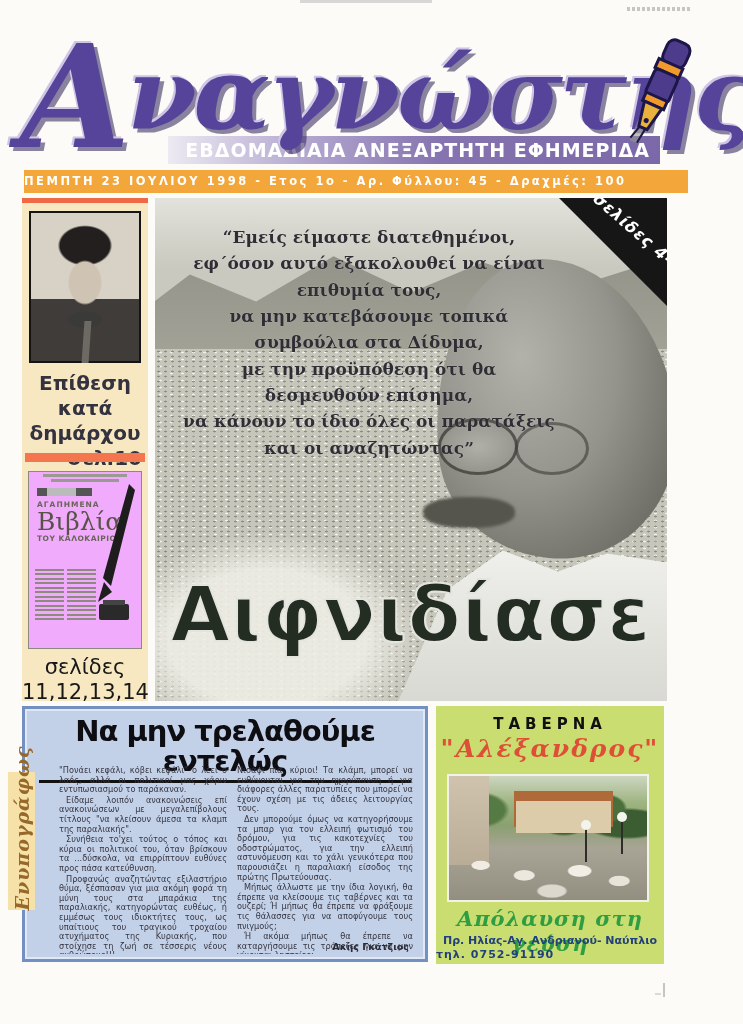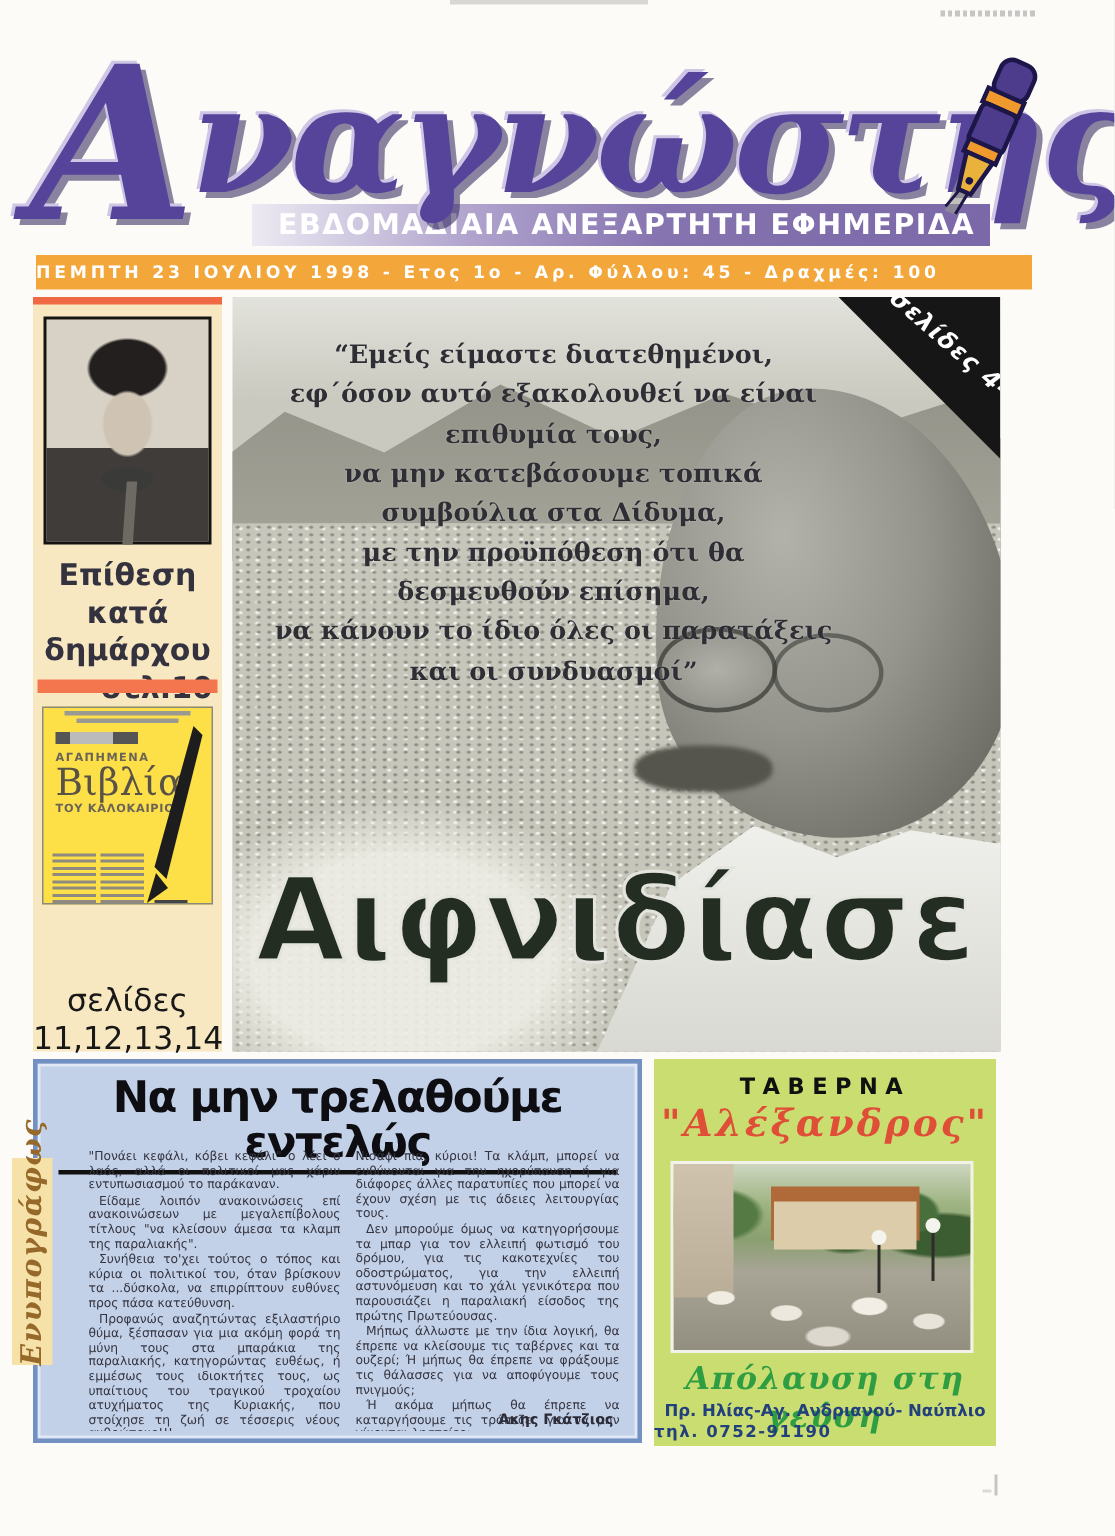--- a/index.html
+++ b/index.html
@@ -59,22 +59,22 @@
       linear-gradient(180deg,#d8d2c6 0 58%,#3f3c3a 58% 100%);
   }
   .portrait .tie{position:absolute;left:52px;top:108px;width:7px;height:42px;background:#6d6a64;transform:skewX(-4deg);}
   .attack-caption{
     position:absolute;left:0;top:168px;width:126px;
     color:#33323e;font-weight:bold;font-size:20px;line-height:1.25;text-align:center;
   }
   .attack-caption .pgref{display:block;text-align:right;padding-right:6px;}
   .side-bar-red{position:absolute;left:3px;top:250px;width:120px;height:9px;background:#f4764e;}
   .bookad{
-    position:absolute;left:6px;top:268px;width:114px;height:132px;
-    background:#fde047;border:1px solid #8a8a80;overflow:hidden;
+    position:absolute;left:6px;top:268px;width:114px;height:178px;
+    background:#f0abfc;border:1px solid #8a8a80;overflow:hidden;
   }
   .bookad .hbar{height:3px;background:#9a9a92;margin:2px 14px;}
   .bookad .logo{height:8px;background:linear-gradient(90deg,#555 0 10px,#bbb 10px 70%,#555 70% 100%);margin:6px 10px 4px 8px;width:55px;}
   .bookad .t-top{font-size:7.5px;letter-spacing:1px;color:#6a6458;margin:2px 0 0 8px;font-weight:bold;}
   .bookad .t-main{font-family:"DejaVu Serif",serif;font-size:25px;color:#585247;margin-left:8px;line-height:1;}
   .bookad .t-bot{font-size:7.5px;letter-spacing:.5px;color:#6a6458;margin-left:8px;font-weight:bold;}
   .bookad .cols{position:absolute;left:6px;top:94px;width:64px;}
   .bookad .cols .c{float:left;width:29px;margin-right:3px;}
   .bookad .cols .tl{height:2px;background:#8e8a80;margin:2.5px 0;}
   .bookad svg{position:absolute;right:2px;top:10px;}
@@ -363,21 +363,21 @@
 
     <div class="quote" data-name="lead-quote">
       <span data-name="quote-line">“Εμείς είμαστε διατεθημένοι,</span><br>
       <span data-name="quote-line">εφ΄όσον αυτό εξακολουθεί να είναι</span><br>
       <span data-name="quote-line">επιθυμία τους,</span><br>
       <span data-name="quote-line">να μην κατεβάσουμε τοπικά</span><br>
       <span data-name="quote-line">συμβούλια στα Δίδυμα,</span><br>
       <span data-name="quote-line">με την προϋπόθεση ότι θα</span><br>
       <span data-name="quote-line">δεσμευθούν επίσημα,</span><br>
       <span data-name="quote-line">να κάνουν το ίδιο όλες οι παρατάξεις</span><br>
-      <span data-name="quote-line">και οι συνδυασμοί”</span>
+      <span data-name="quote-line">και οι αναζητώντας”</span>
     </div>
 
     <div class="big-headline" data-name="main-headline">Αιφνιδίασε</div>
   </div>
 
   <div class="opinion" data-name="opinion-article-box">
     <h1 data-name="opinion-headline">Να μην τρελαθούμε εντελώς</h1>
     <div class="rule" data-name="headline-underline"></div>
 
     <div class="op-col col1" data-name="opinion-column-1">

